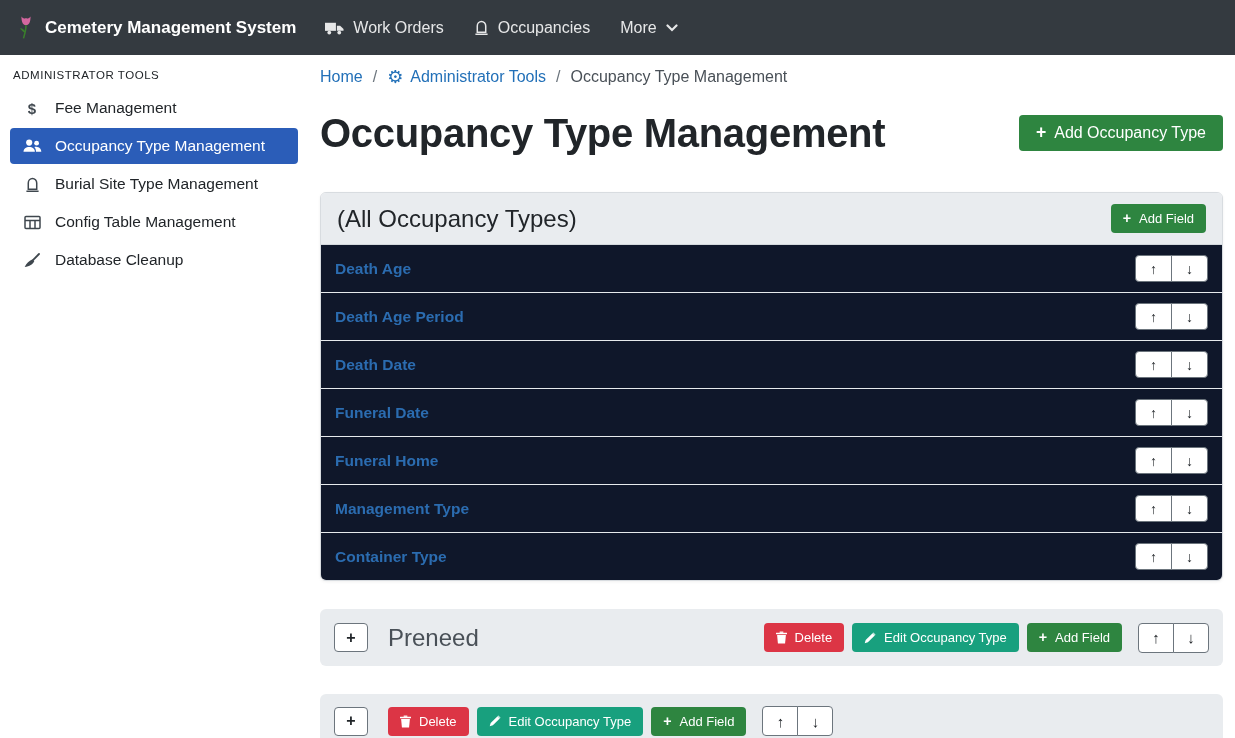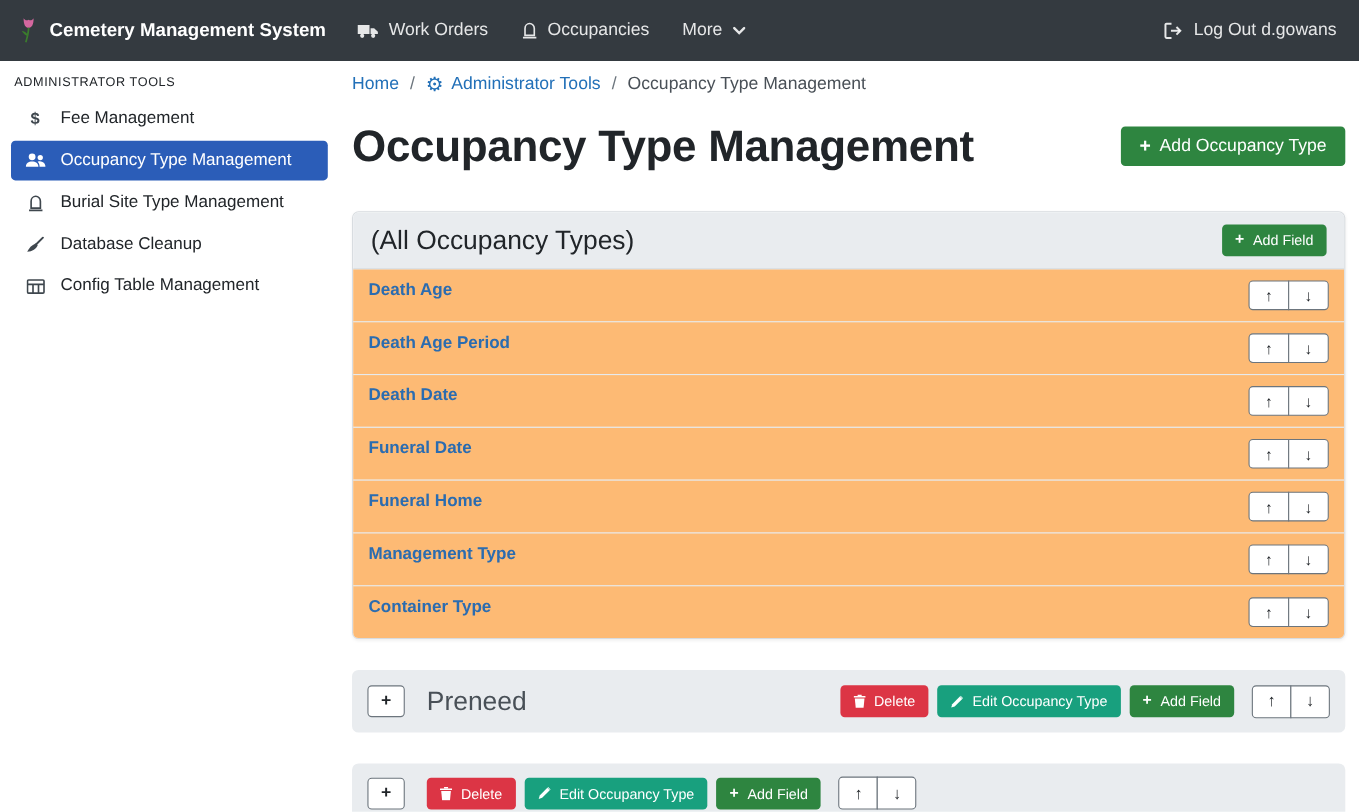--- a/index.html
+++ b/index.html
@@ -46,21 +46,21 @@
   .btn-sm{font-size:13px;padding:7px 12px}
   .btn-green{background:#2e8540}
   .btn-red{background:#dc3545}
   .btn-teal{background:#18a07e}
   .plus{font-weight:700;font-size:1.1em;line-height:1}
 
   
   .card{border:1px solid #d8dce0;border-radius:6px;overflow:hidden;box-shadow:0 1px 3px rgba(0,0,0,.06);background:#fff}
   .card-header{background:#e9ecef;padding:11px 16px;display:flex;align-items:center;justify-content:space-between;border-bottom:1px solid #d3d8dc}
   .card-title{font-size:24px;font-weight:500;color:#212529}
-  .field-row{display:flex;align-items:flex-start;justify-content:space-between;padding:10px 14px;background:#fdba74;border-top:1px solid #e6eaed}
+  .field-row{display:flex;align-items:center;justify-content:space-between;padding:10px 14px;background:#0f172a;border-top:1px solid #e6eaed}
   .card-header + .field-row{border-top:none}
   .field-link{color:#2b6cb0;font-weight:700;font-size:15.5px;text-decoration:none;cursor:pointer}
 
   .arrow-group{display:inline-flex}
   .arrow-group button{width:37px;height:27px;background:#fff;border:1px solid #6c757d;color:#212529;
     font-size:14px;cursor:pointer;display:flex;align-items:center;justify-content:center;padding:0;font-family:inherit}
   .arrow-group button:first-child{border-radius:4px 0 0 4px}
   .arrow-group button + button{margin-left:-1px;border-radius:0 4px 4px 0}
   .arrow-group.lg button{width:36px;height:30px;font-size:15px}
 
@@ -116,30 +116,20 @@
       <span class="nicon">
         <svg width="12" height="8" viewBox="0 0 12 8" fill="none" stroke="currentColor" stroke-width="2.2" stroke-linecap="round">
           <path d="M1.5 1.5 L6 6 L10.5 1.5"></path>
         </svg>
       </span>
     </a>
   </nav>
 
   <div class="spacer"></div>
 
-  <a class="nav-item logout">
-    <span class="nicon">
-      <svg width="18" height="16" viewBox="0 0 18 16" fill="none" stroke="currentColor" stroke-width="1.8">
-        <path d="M7 1.5 H2.5 a1 1 0 0 0 -1 1 v11 a1 1 0 0 0 1 1 H7"></path>
-        <path d="M11.5 4.5 L15 8 l-3.5 3.5"></path>
-        <path d="M6.5 8 H14.6"></path>
-      </svg>
-    </span>
-    <span>Log Out d.gowans</span>
-  </a>
 </header>
 
 <aside class="sidebar">
   <div class="sidebar-heading">ADMINISTRATOR TOOLS</div>
 
   <div class="side-item">
     <span class="sicon">$</span>
     <span>Fee Management</span>
   </div>
 
@@ -160,38 +150,38 @@
       <svg width="15" height="17" viewBox="0 0 16 17" fill="none" stroke="currentColor" stroke-width="1.6">
         <path d="M3.5 13.5 V6.8 A4.5 4.8 0 0 1 12.5 6.8 V13.5 Z"></path>
         <path d="M1.5 15.7 h13"></path>
       </svg>
     </span>
     <span>Burial Site Type Management</span>
   </div>
 
   <div class="side-item">
     <span class="sicon">
-      <svg width="16" height="15" viewBox="0 0 16 15">
-        <path d="M15 1 L9.2 6.8" stroke="currentColor" stroke-width="1.8" fill="none" stroke-linecap="round"></path>
-        <path d="M8.6 6.2 L10.3 7.9 C9 11.2 5.4 13.5 0.7 13.9 C2.4 10.6 4.6 8 8.6 6.2 Z" fill="currentColor"></path>
-      </svg>
-    </span>
-    <span>Database Cleanup</span>
-  </div>
-
-  <div class="side-item">
-    <span class="sicon">
       <svg width="17" height="15" viewBox="0 0 17 15" fill="none" stroke="currentColor" stroke-width="1.5">
         <rect x="1" y="1.5" width="15" height="12" rx="1"></rect>
         <path d="M1 5.5 h15"></path>
         <path d="M6 5.5 v8"></path>
         <path d="M11 5.5 v8"></path>
       </svg>
     </span>
     <span>Config Table Management</span>
+  </div>
+
+  <div class="side-item">
+    <span class="sicon">
+      <svg width="16" height="15" viewBox="0 0 16 15">
+        <path d="M15 1 L9.2 6.8" stroke="currentColor" stroke-width="1.8" fill="none" stroke-linecap="round"></path>
+        <path d="M8.6 6.2 L10.3 7.9 C9 11.2 5.4 13.5 0.7 13.9 C2.4 10.6 4.6 8 8.6 6.2 Z" fill="currentColor"></path>
+      </svg>
+    </span>
+    <span>Database Cleanup</span>
   </div>
 </aside>
 
 <main class="main">
 
   <nav class="breadcrumb">
     <a>Home</a>
     <span class="sep">/</span>
     <a>
       <span class="crumb-gear">⚙</span>

